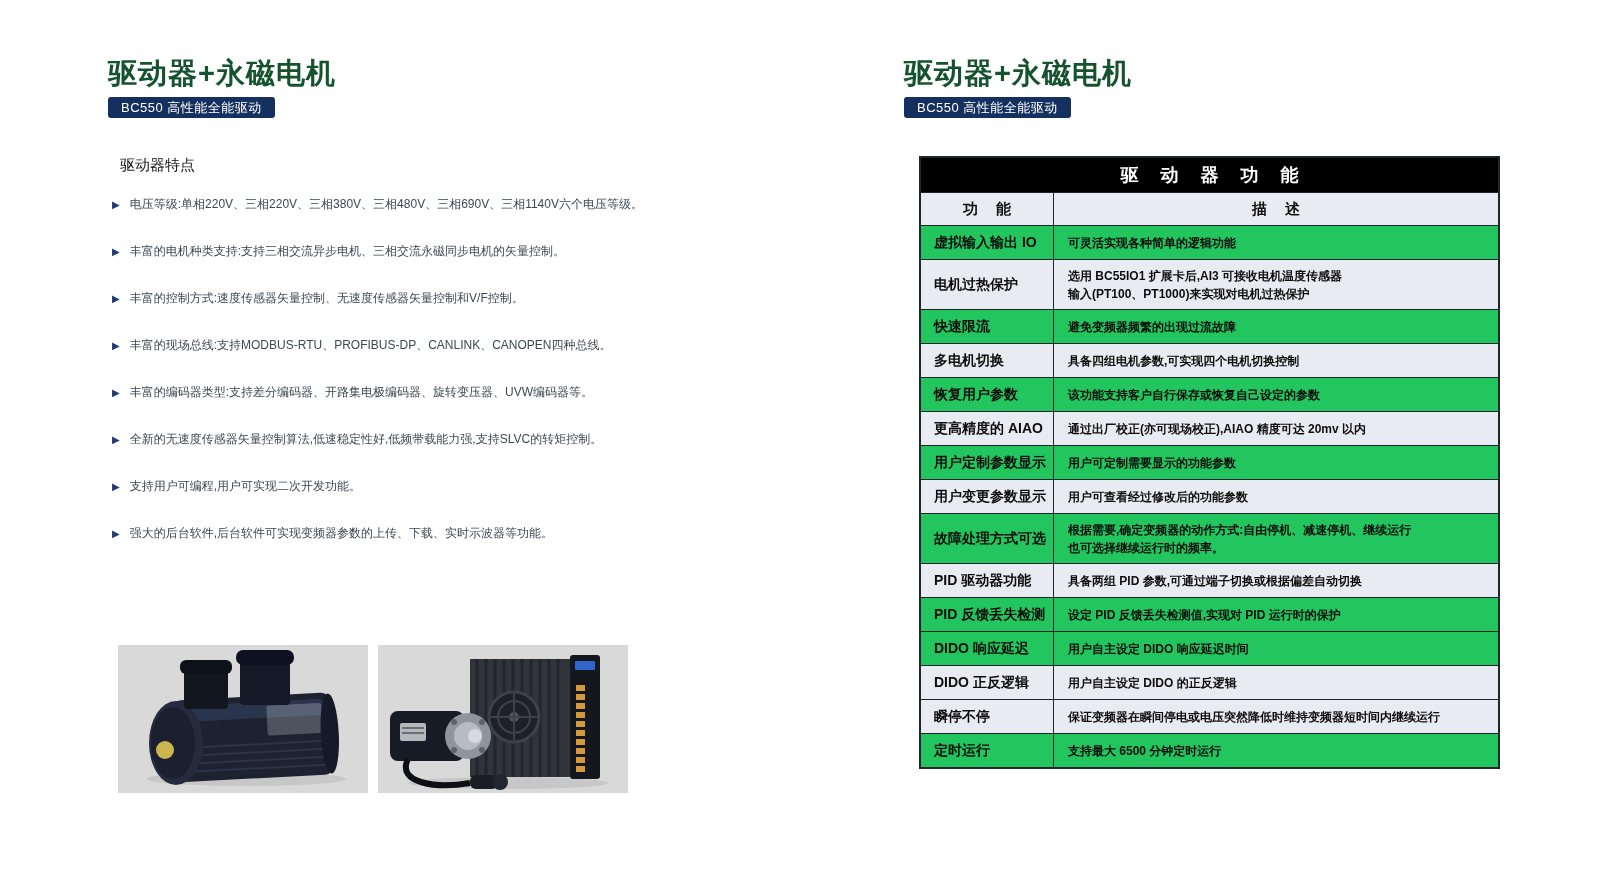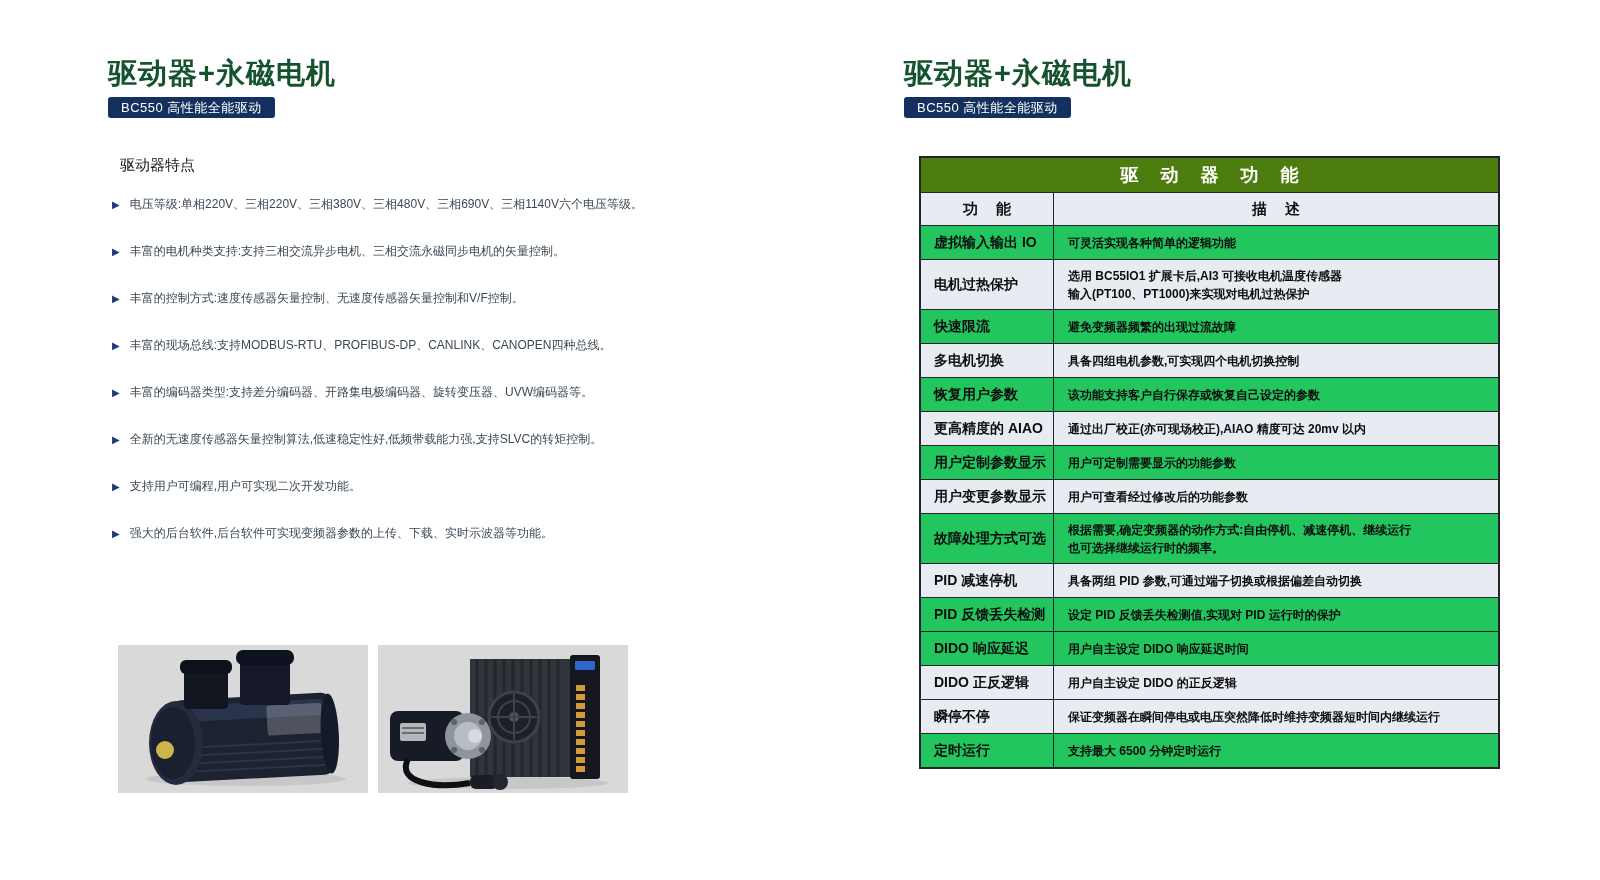--- a/index.html
+++ b/index.html
@@ -22,21 +22,21 @@
   .tri{color:#1d3b74;font-size:10px;line-height:15px;margin-right:10px;flex:none;}
   .feature-text{font-size:12px;line-height:15px;color:#3c4854;}
 
   
   .photos{position:absolute;left:118px;top:645px;display:flex;gap:10px;}
   .photo{width:250px;height:148px;background:#d9d9d9;overflow:hidden;}
   .photo svg{display:block;}
 
   
   .func-table{position:absolute;left:919px;top:156px;width:577px;border:2px solid #20252e;background:#fff;}
-  .t-title{height:34px;background:#4d7c0f;color:#ffffff;font-size:18px;font-weight:700;
+  .t-title{height:34px;background:#000000;color:#ffffff;font-size:18px;font-weight:700;
            letter-spacing:22px;padding-left:22px;display:flex;align-items:center;justify-content:center;}
   .t-head{display:flex;height:32px;background:#e9ebf2;border-top:1px solid #20252e;}
   .t-head .hcell{font-size:15px;font-weight:700;color:#111;letter-spacing:18px;padding-left:18px;
                  display:flex;align-items:center;justify-content:center;}
   .t-col1{width:133px;flex:none;border-right:1px solid #20252e;box-sizing:border-box;}
   .t-col2{flex:1;box-sizing:border-box;}
   .t-row{display:flex;height:33px;border-top:1px solid #20252e;background:#22c55e;}
   .t-row.tall{height:49px;}
   .t-row.shaded{background:#e9ebf2;}
   .t-row .t-col1{display:flex;align-items:center;padding-left:13px;font-size:14px;font-weight:600;color:#0d0d0d;}
@@ -243,21 +243,21 @@
 
   <div class="t-row tall">
     <div class="t-col1">故障处理方式可选</div>
     <div class="t-col2">
             <div>根据需要,确定变频器的动作方式:自由停机、减速停机、继续运行</div>
             <div>也可选择继续运行时的频率。</div>
           </div>
   </div>
 
   <div class="t-row shaded">
-    <div class="t-col1">PID 减速停机</div>
+    <div class="t-col1">PID 驱动器功能</div>
     <div class="t-col2">
             <div>具备两组 PID 参数,可通过端子切换或根据偏差自动切换</div>
           </div>
   </div>
 
   <div class="t-row">
     <div class="t-col1">PID 反馈丢失检测</div>
     <div class="t-col2">
             <div>设定 PID 反馈丢失检测值,实现对 PID 运行时的保护</div>
           </div>

